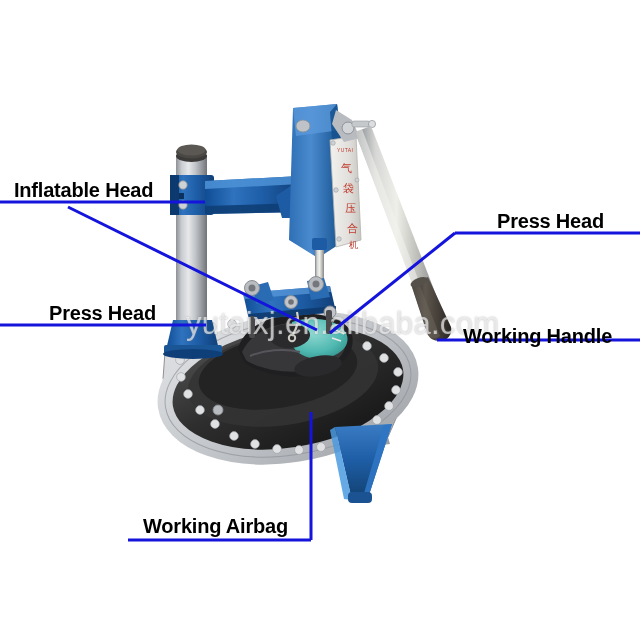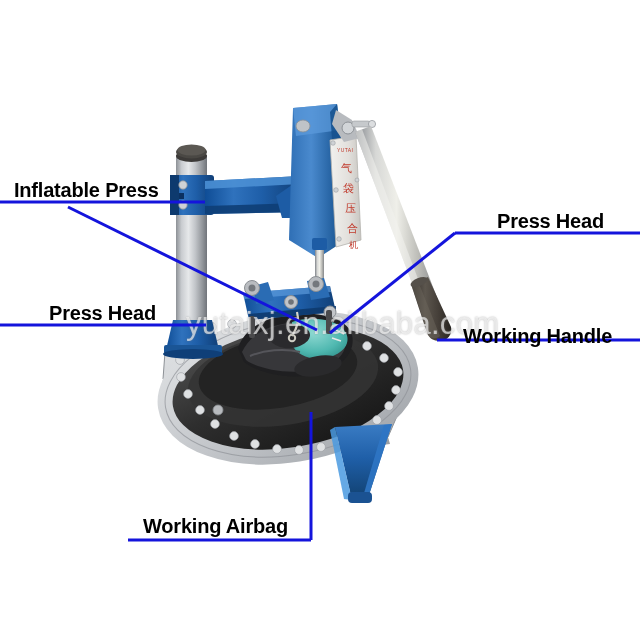--- a/index.html
+++ b/index.html
@@ -298,21 +298,21 @@
       <path d="M640,233 L455,233"></path>
       <path d="M455,233 L330,333"></path>
 
       <path d="M640,340 L437,340"></path>
 
       <path d="M311,412 L311,540"></path>
       <path d="M311,540 L128,540"></path>
     </g>
   </svg>
 
-  <div class="anno-label" style="left:14px; top:180px;">Inflatable Press</div>
+  <div class="anno-label" style="left:14px; top:180px;">Inflatable Head</div>
 
   <div class="anno-label" style="left:49px; top:303px;">Press Head</div>
 
   <div class="anno-label" style="left:497px; top:211px;">Press Head</div>
 
   <div class="anno-label" style="left:463px; top:326px;">Working Handle</div>
 
   <div class="anno-label" style="left:143px; top:516px;">Working Airbag</div>
 
 </div>

